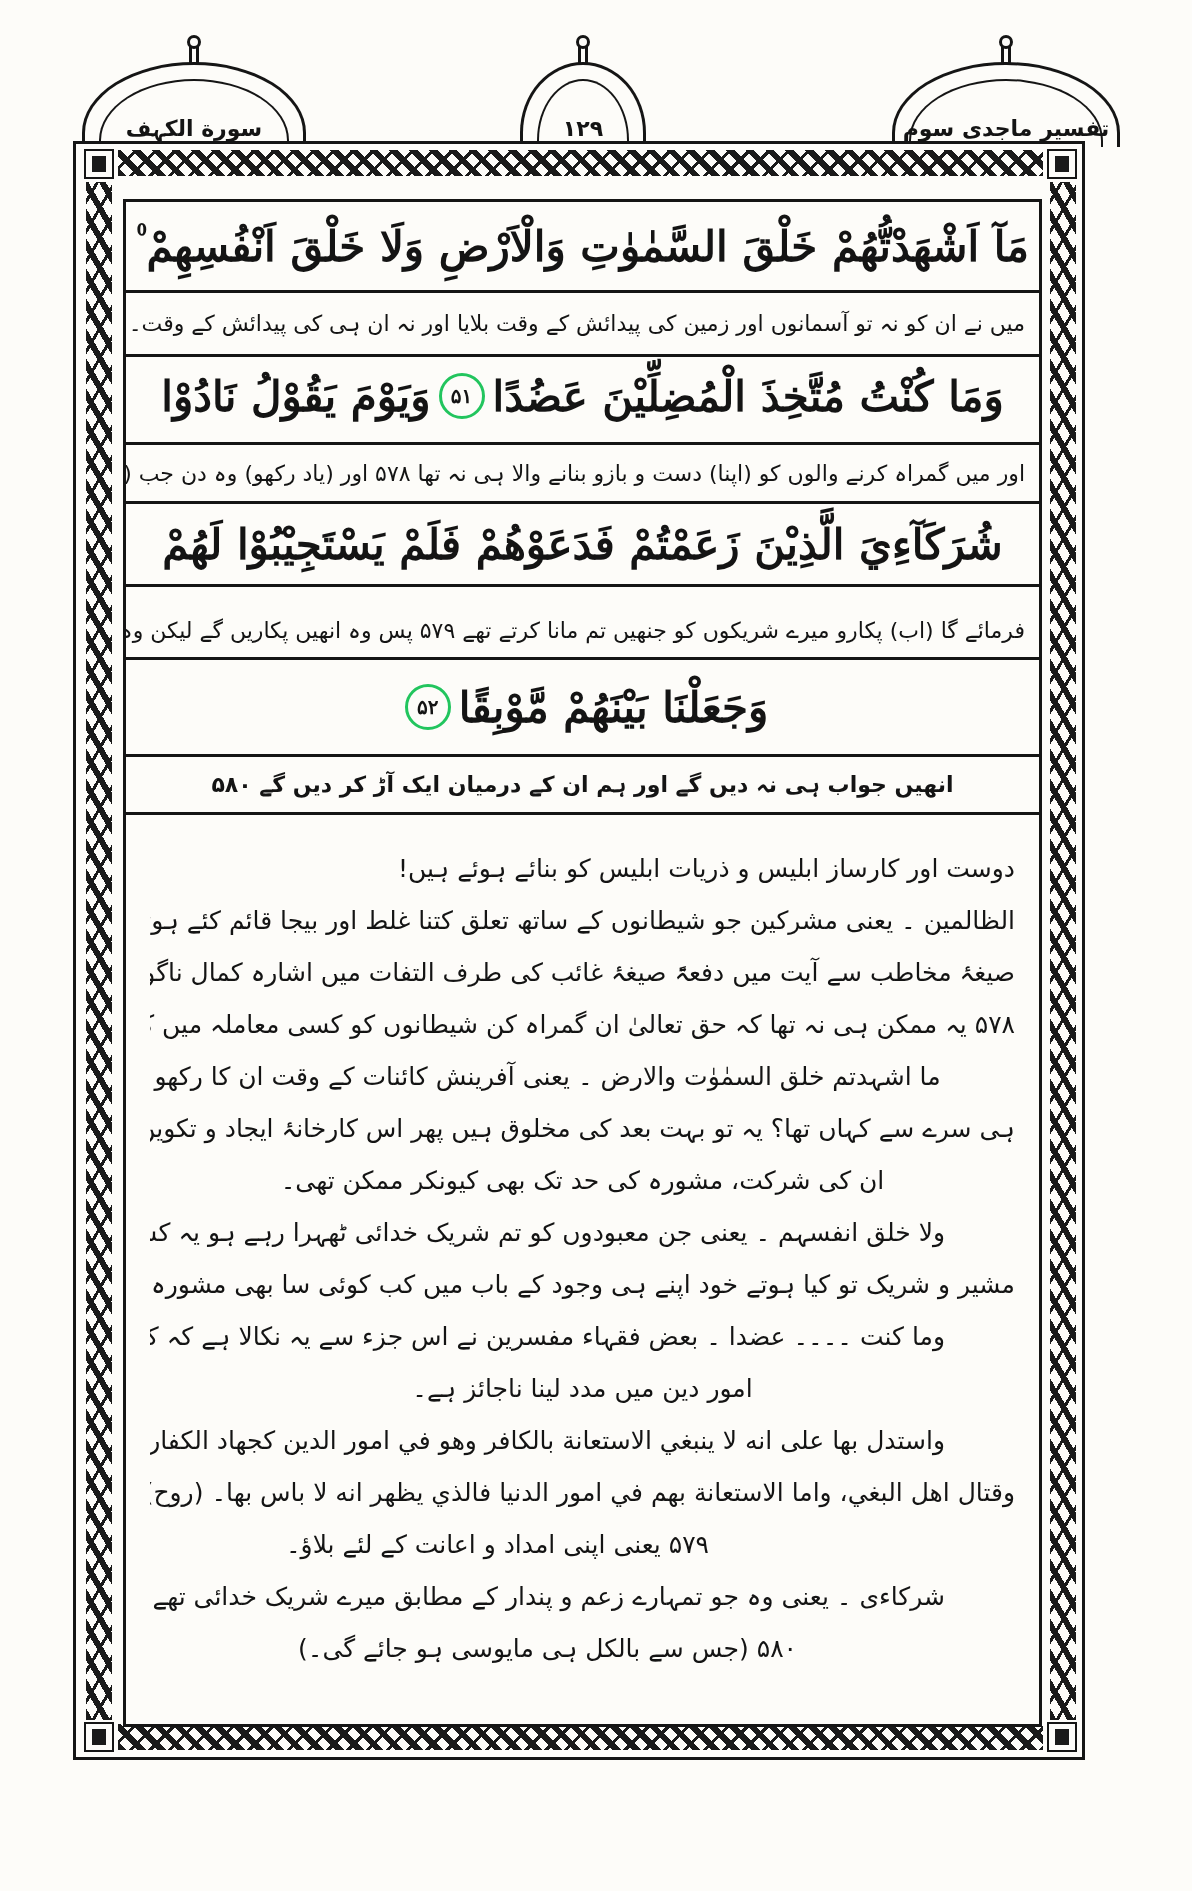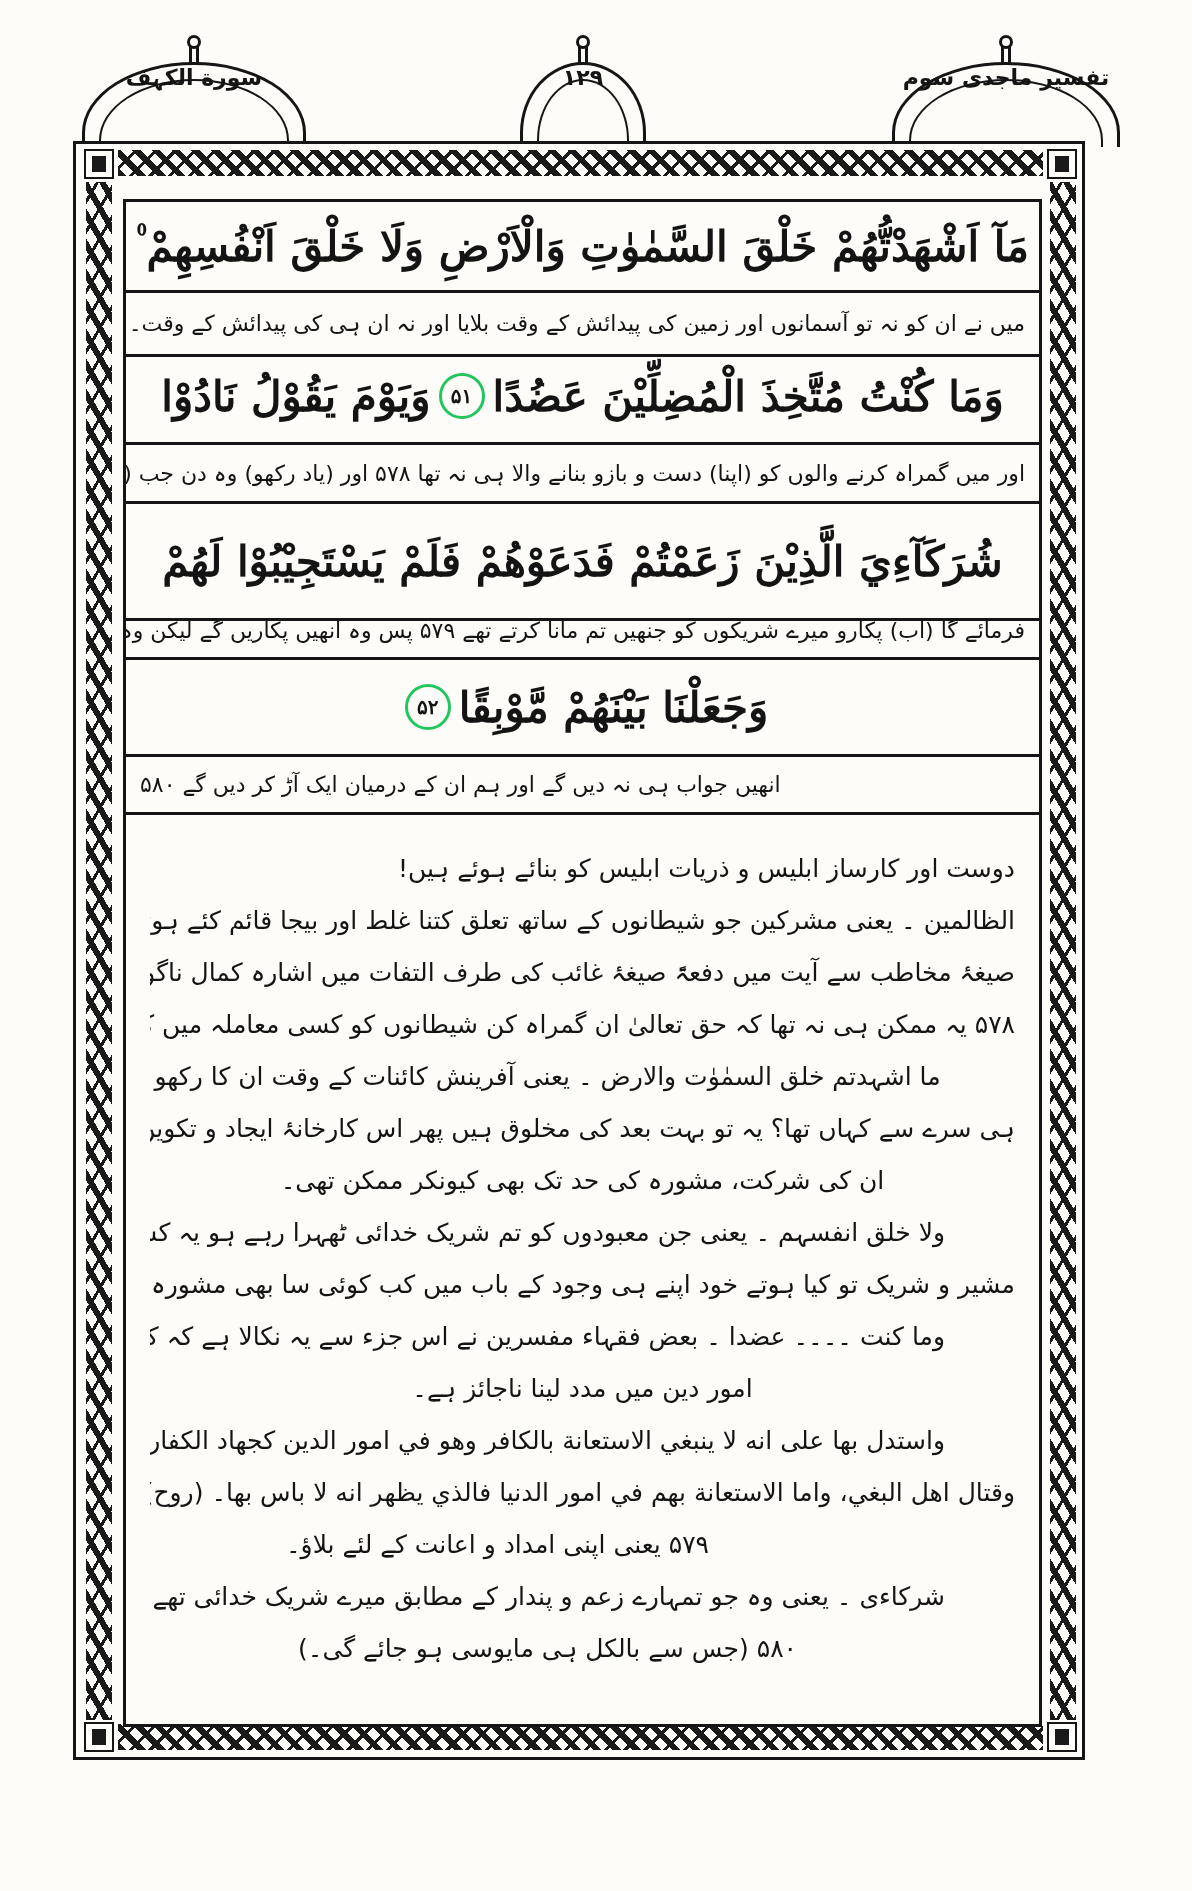--- a/index.html
+++ b/index.html
@@ -4,21 +4,21 @@
 <style>
   html, body { margin:0; padding:0; }
   body {
     width:1192px; height:1891px; background:#fdfcf9; position:relative; overflow:hidden;
     font-family:"DejaVu Sans", sans-serif; color:#141414;
   }
   .cartouche {
     position:absolute; top:62px; height:82px;
     border:3px solid #151515; border-bottom:none;
     border-radius:60% 60% 0 0 / 100% 100% 0 0;
-    background:#fdfcf9; display:flex; justify-content:center;
+    background:#fdfcf9; display:flex; align-items:flex-end; justify-content:center;
   }
   .cartouche::before {
     content:""; position:absolute; top:-22px; left:50%; width:10px; height:22px;
     margin-left:-5px; border-left:3px solid #151515; border-right:3px solid #151515; box-sizing:border-box;
   }
   .cartouche::after {
     content:""; position:absolute; top:-30px; left:50%; width:14px; height:14px; margin-left:-7px;
     border-radius:50%; border:3px solid #151515; box-sizing:border-box; background:#fdfcf9;
   }
   .cart-inner {
@@ -57,21 +57,21 @@
 
   .inner {
     position:absolute; left:123px; top:187px; width:919px; height:1528px;
     border:3px solid #151515; box-sizing:border-box; background:#fdfcf9;margin-top:12px;
   }
   .row { position:absolute; left:0; right:0; border-bottom:3px solid #151515; box-sizing:border-box;
          display:flex; align-items:center; direction:rtl; }
   .verse { justify-content:center; font-family:"DejaVu Serif", serif; font-size:42px; font-weight:bold;
            padding:0 20px; letter-spacing:1px; white-space:nowrap; overflow:hidden; }
   .trans { justify-content:flex-start; font-size:22px; padding:0 14px; white-space:nowrap; overflow:hidden; }
-  .trans.center { justify-content:flex-end; }
+  .trans.center { justify-content:center;font-weight:bold; }
   .ayah-num {
     display:inline-flex; align-items:center; justify-content:center; width:40px; height:40px;
     border:3px solid #22c55e; border-radius:50%; font-size:20px; margin:0 8px; vertical-align:middle;
   }
 
   .commentary { position:absolute; left:0; right:0; top:613px; bottom:0; direction:rtl;
                 padding:28px 24px 0 24px; box-sizing:border-box; }
   .c-line { font-size:25px; line-height:52px; white-space:nowrap; overflow:hidden;text-align:center; }
 </style>
 </head>
@@ -119,21 +119,21 @@
 
   <div class="row verse" style="top:148px; height:95px;">
     <span>وَمَا كُنْتُ مُتَّخِذَ الْمُضِلِّيْنَ عَضُدًا</span>
     <span class="ayah-num">۵۱</span>
     <span>وَيَوْمَ يَقُوْلُ نَادُوْا</span>
   </div>
   <div class="row trans" style="top:243px; height:59px;">
     <span>اور میں گمراہ کرنے والوں کو (اپنا) دست و بازو بنانے والا ہی نہ تھا ۵۷۸ اور (یاد رکھو) وہ دن جب (اللہ)</span>
   </div>
 
-  <div class="row verse" style="top:302px; height:117px;">
+  <div class="row verse" style="top:302px; height:83px;">
     <span>شُرَكَآءِيَ الَّذِيْنَ زَعَمْتُمْ فَدَعَوْهُمْ فَلَمْ يَسْتَجِيْبُوْا لَهُمْ</span>
   </div>
   <div class="row trans" style="top:401px; height:57px;padding-left:16px;">
     <span>فرمائے گا (اب) پکارو میرے شریکوں کو جنھیں تم مانا کرتے تھے ۵۷۹ پس وہ انھیں پکاریں گے لیکن وہ</span>
   </div>
 
   <div class="row verse" style="top:458px; height:97px;">
     <span>وَجَعَلْنَا بَيْنَهُمْ مَّوْبِقًا</span>
     <span class="ayah-num">۵۲</span>
   </div>

